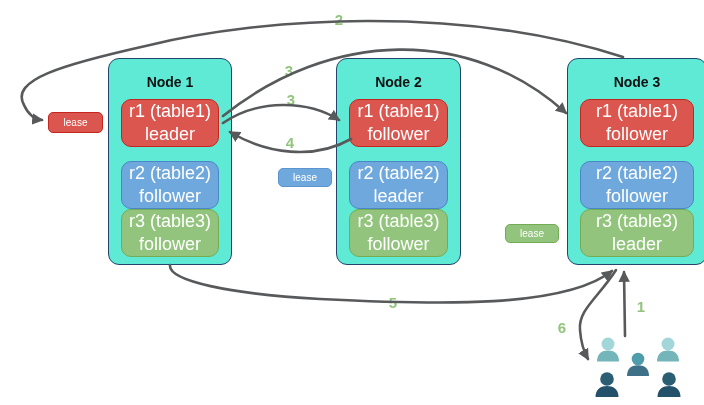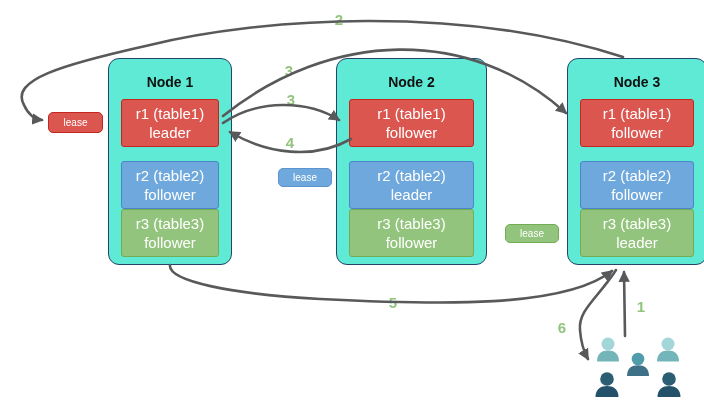--- a/index.html
+++ b/index.html
@@ -9,21 +9,21 @@
   }
   .node {
     position:absolute; top:58px; height:207px; box-sizing:border-box;
     background:#5eead4; border:1.6px solid #23456B; border-radius:11px;
   }
   .node-title {
     text-align:center; margin-top:15px; font-size:14px; font-weight:bold; color:#111111;
   }
   .replica {
     position:absolute; left:12px; right:12px; height:48px; box-sizing:border-box;
-    border-radius:3px; color:#ffffff; font-size:15px; line-height:1.3;
+    border-radius:10px; color:#ffffff; font-size:18px; line-height:1.3;
     display:flex; flex-direction:column; align-items:center; justify-content:center;
     text-align:center;
   }
   .replica span { display:block; }
   .replica.red   { background:#DB564F; border:1.5px solid #C3261F; }
   .replica.blue  { background:#6FA8DC; border:1.5px solid #4A86C8; }
   .replica.green { background:#93C47D; border:1.5px solid #74AB55;text-align:center; }
   .pos-r1 { top:40px; } .pos-r2 { top:102px; } .pos-r3 { top:150px; }
   .lease {
     position:absolute; box-sizing:border-box; border-radius:5px; color:#ffffff;
@@ -55,21 +55,21 @@
     <div class="replica blue pos-r2">
       <span>r2 (table2)</span>
       <span>follower</span>
     </div>
     <div class="replica green pos-r3">
       <span>r3 (table3)</span>
       <span>follower</span>
     </div>
   </div>
 
-  <div class="node" style="left:336px;width:151px;">
+  <div class="node" style="left:336px;width:125px;">
     <div class="node-title">Node 2</div>
     <div class="replica red pos-r1">
       <span>r1 (table1)</span>
       <span>follower</span>
     </div>
     <div class="replica blue pos-r2">
       <span>r2 (table2)</span>
       <span>leader</span>
     </div>
     <div class="replica green pos-r3">

